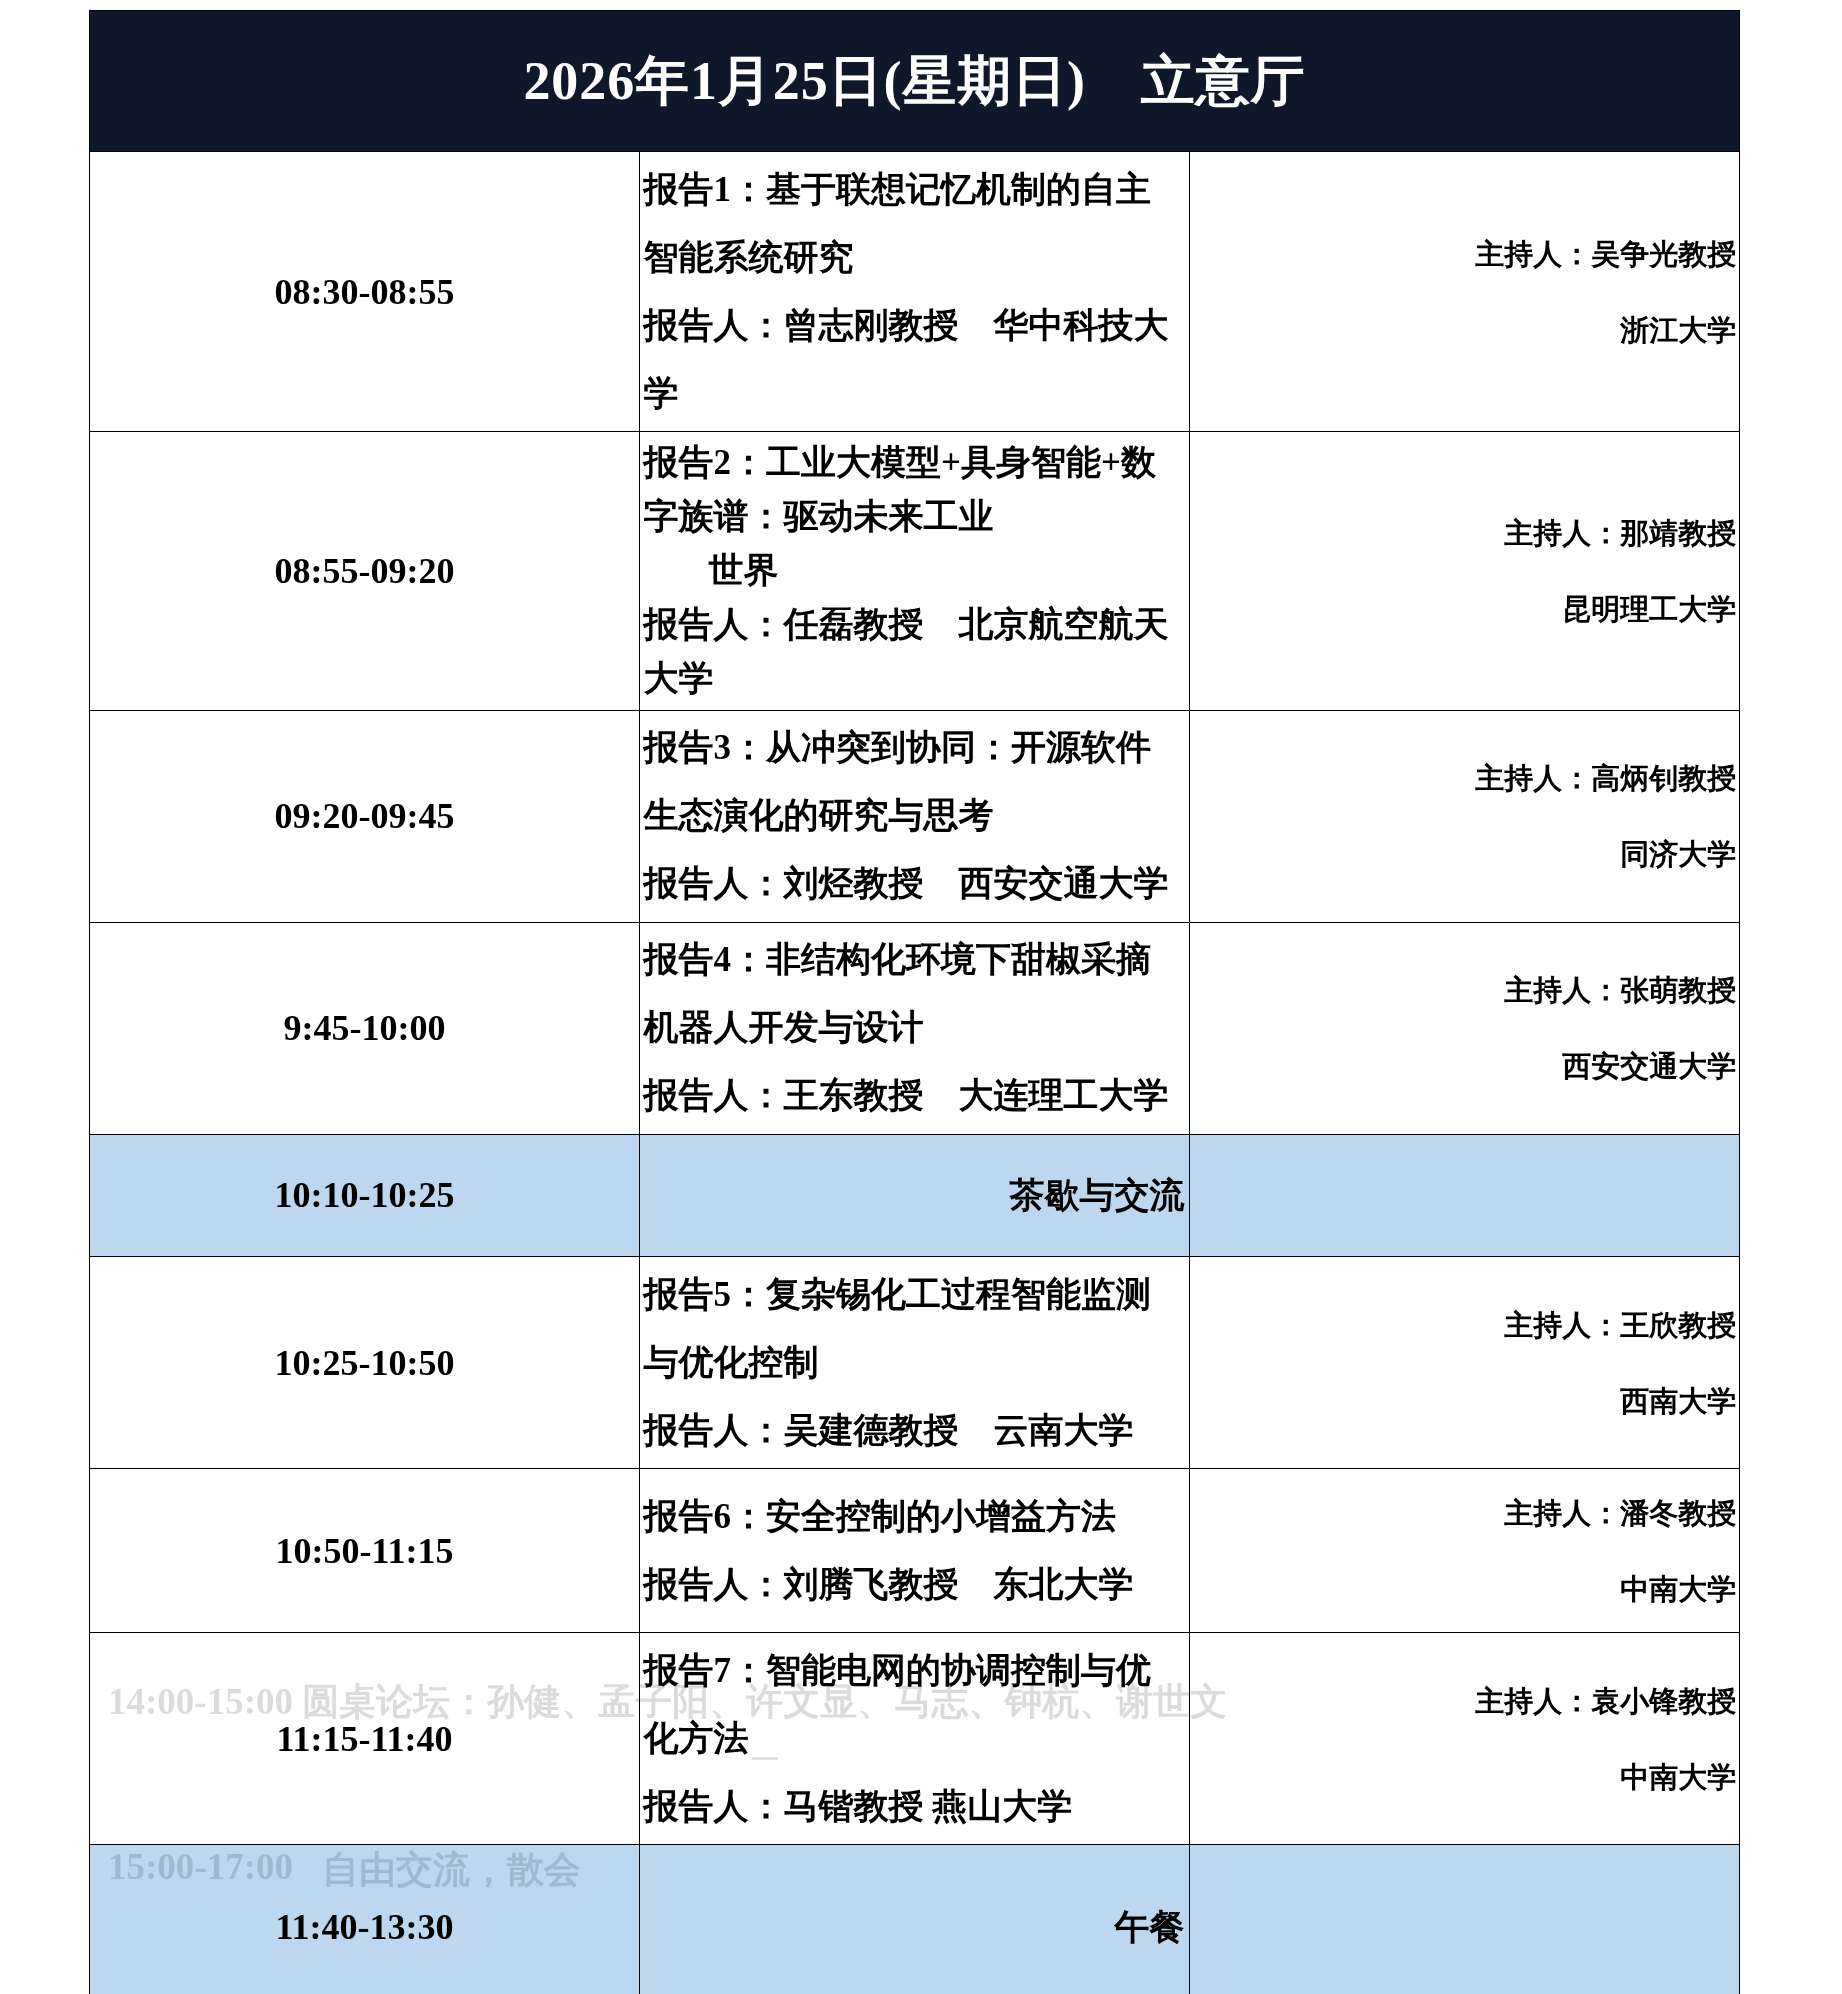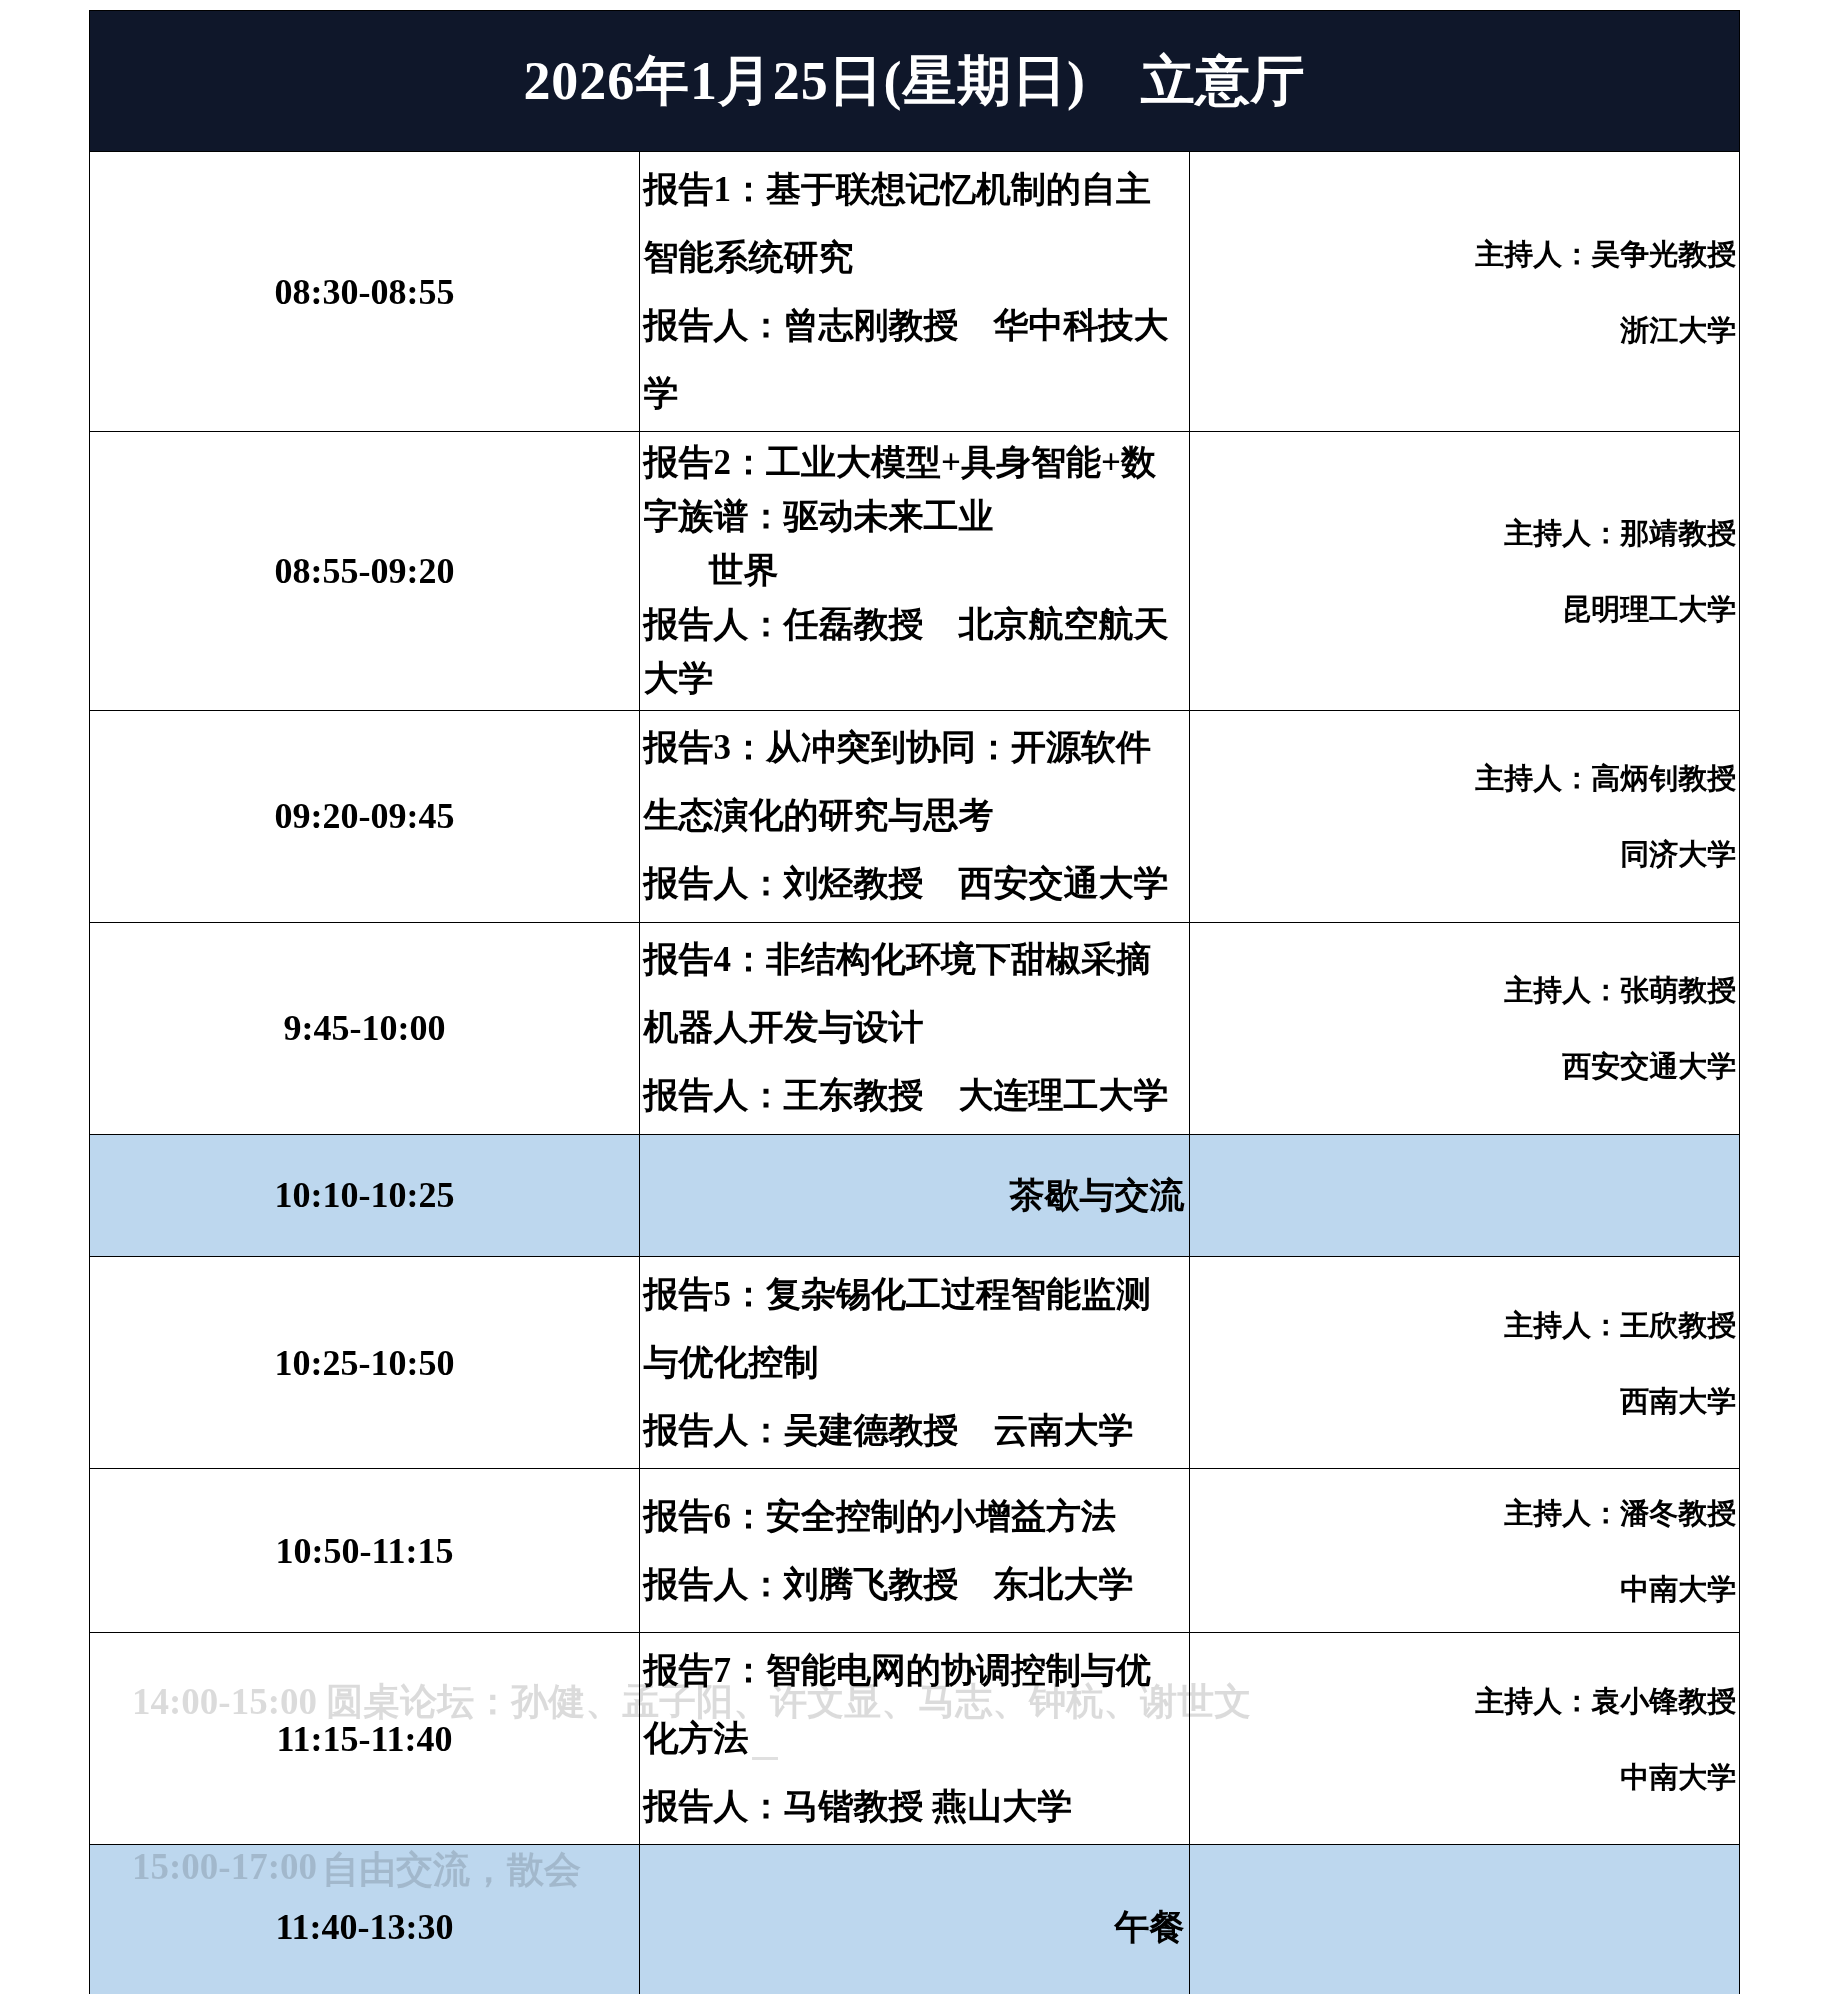--- a/index.html
+++ b/index.html
@@ -27,21 +27,21 @@
   td.chair{
     width:389px;text-align:right;font-size:29px;padding:0 2.7px;
   }
   .main .line{line-height:68px;}
   .main.tight .line{line-height:54px;}
   .indent2{margin-left:65px;}
   .chair .line{line-height:76px;}
   tr.break-row td{background:#BDD7EE;}
   .break-label{text-align:right;font-size:36px;margin-top:12px;}
   .faint{
-    position:absolute;color:rgba(0,0,0,0.14);font-size:37px;white-space:nowrap;margin-left:24px;
+    position:absolute;color:rgba(0,0,0,0.14);font-size:37px;white-space:nowrap;
   }
   .faint-center{
     position:absolute;left:322px;width:1025px;text-align:left;
     color:rgba(0,0,0,0.14);font-size:37px;white-space:nowrap;
   }
   .faint-mark{
     position:absolute;left:752px;top:1757px;width:26px;height:3.1px;
     background:rgba(0,0,0,0.12);
   }
 </style>

